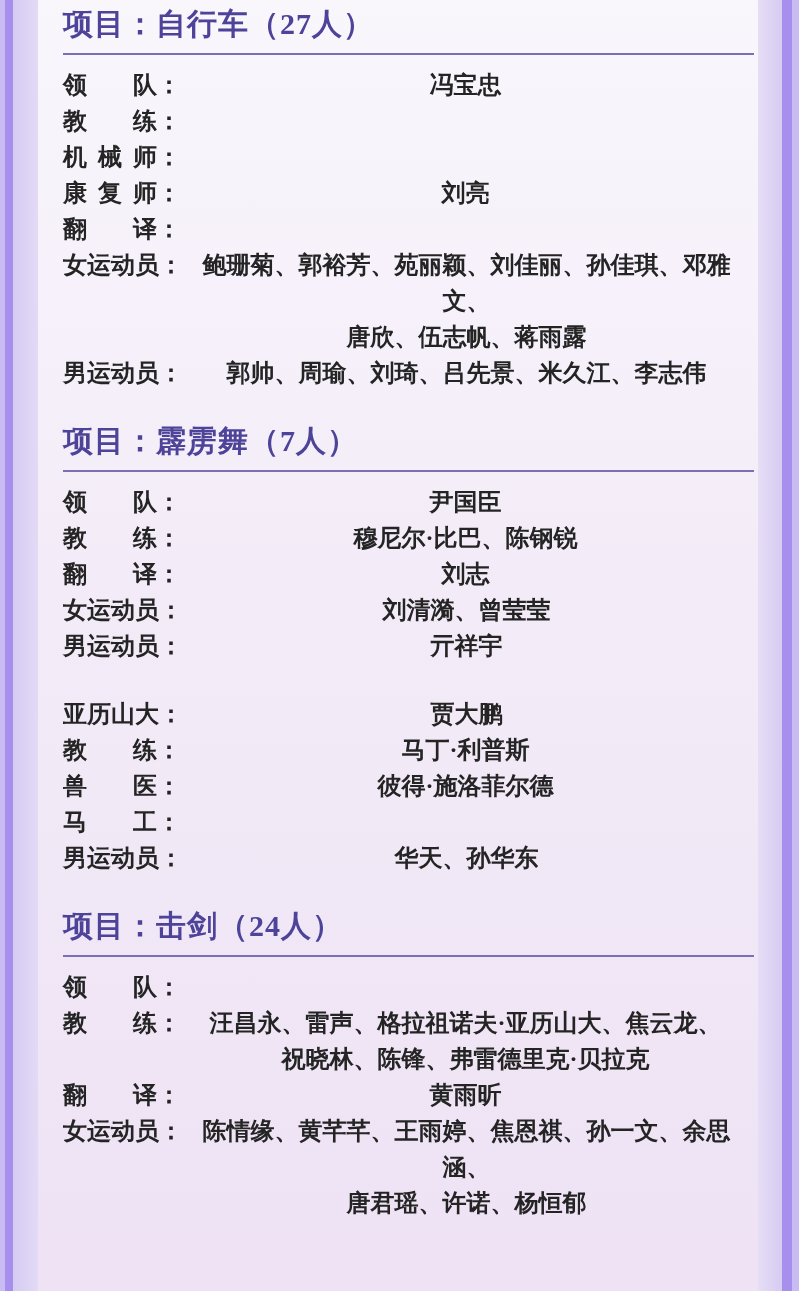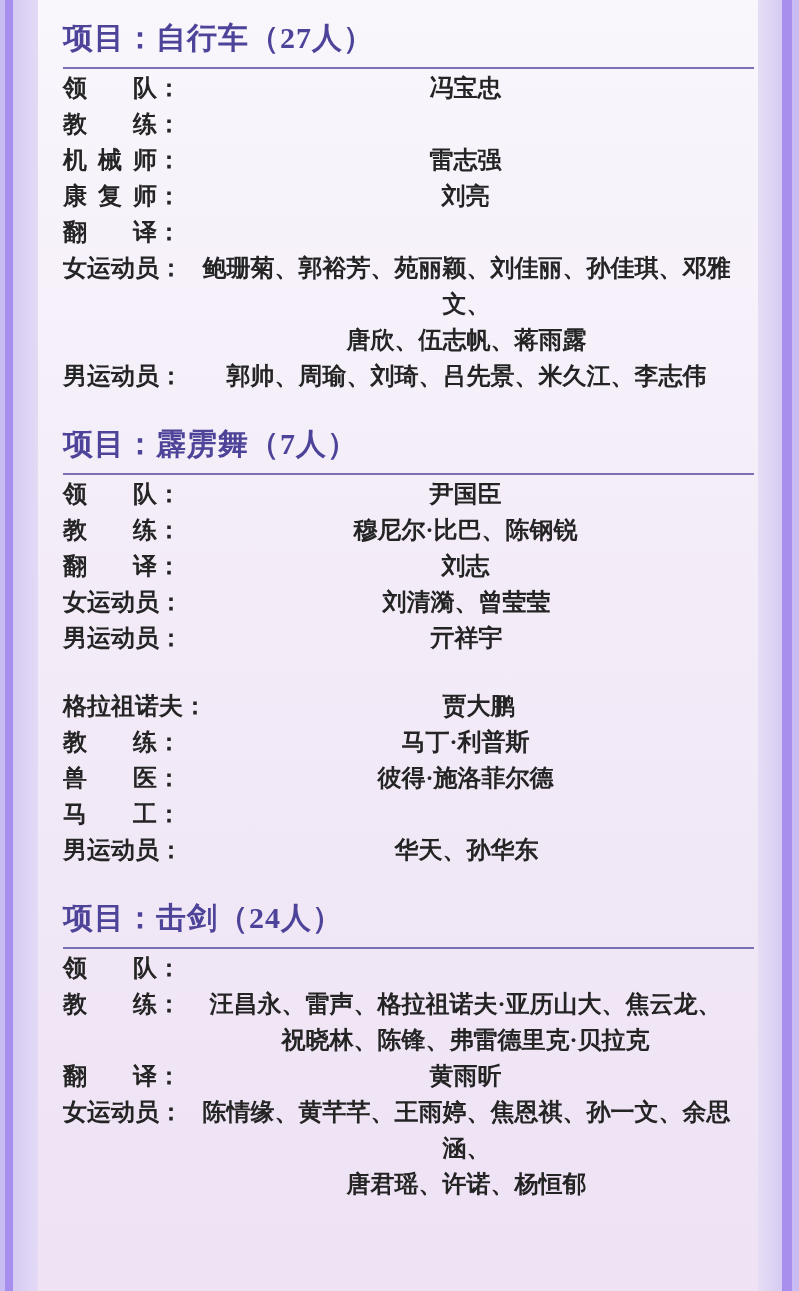--- a/index.html
+++ b/index.html
@@ -26,34 +26,34 @@
   .band-l2{left:5px;width:8px;background:var(--band-accent);}
   .band-l3{left:13px;width:25px;background:var(--band-soft);
            background:linear-gradient(90deg,var(--band-soft),#e3daf6);}
   .band-r1{right:0;width:7px;background:var(--band-light);}
   .band-r2{right:7px;width:10px;background:var(--band-accent);}
   .band-r3{right:17px;width:24px;background:var(--band-soft);
            background:linear-gradient(270deg,var(--band-soft),#e6def6);}
 
   .content{
     position:absolute;left:38px;right:41px;top:0;bottom:0;
-    padding:20px 4px 0 25px;
+    padding:6px 4px 0 25px;
     box-sizing:border-box;
   }
 
   .section + .section{margin-top:32px;}
   .section-title{
     margin:0;
     font-size:30px;line-height:36px;font-weight:bold;
     color:var(--header-color);
     letter-spacing:1px;
     padding-bottom:11px;
     border-bottom:2px solid var(--divider-color);
   }
-  .rows{margin-top:1px;}
+  .rows{margin-top:12px;}
   .row{display:flex;align-items:flex-start;font-size:24px;line-height:36px;font-weight:bold;}
   .row-label{
     display:inline-block;
     min-width:94px;
     text-align:justify;
     text-align-last:justify;
     text-justify:inter-character;
     white-space:nowrap;
   }
   .row-colon{display:inline-block;width:16px;text-align:left;}
@@ -80,21 +80,20 @@
   </div>
 
   <div class="row">
     <span class="row-label">教练</span>
     <span class="row-colon">：</span>
   </div>
 
   <div class="row">
     <span class="row-label">机械师</span>
     <span class="row-colon">：</span>
-    <span class="row-value">雷志强</span>
   </div>
 
   <div class="row">
     <span class="row-label">康复师</span>
     <span class="row-colon">：</span>
     <span class="row-value">刘亮</span>
   </div>
 
   <div class="row">
     <span class="row-label">翻译</span>
@@ -147,21 +146,21 @@
     <span class="row-label">男运动员</span>
     <span class="row-colon">：</span>
     <span class="row-value">亓祥宇</span>
   </div>
 </div>
   </section>
 
   <section class="section">
     <div class="rows">
   <div class="row">
-    <span class="row-label">格拉祖诺夫</span>
+    <span class="row-label">亚历山大</span>
     <span class="row-colon">：</span>
     <span class="row-value">贾大鹏</span>
   </div>
 
   <div class="row">
     <span class="row-label">教练</span>
     <span class="row-colon">：</span>
     <span class="row-value">马丁·利普斯</span>
   </div>
 

